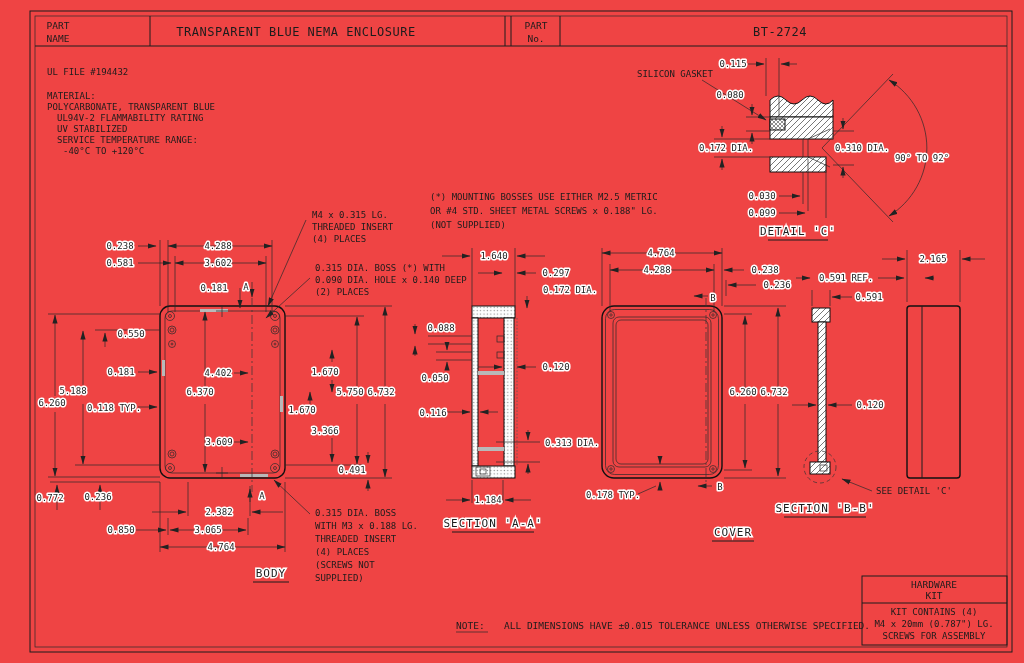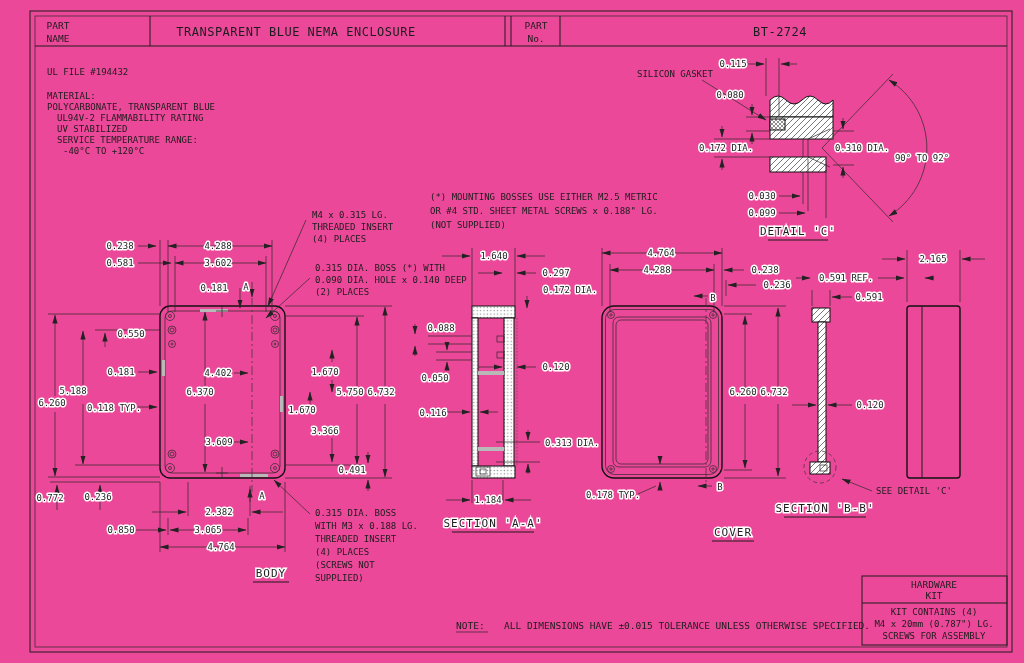--- a/index.html
+++ b/index.html
@@ -1,16 +1,16 @@
 <!DOCTYPE html>
 <html><head>
 <meta charset="utf-8">
 <style>
   html,body{margin:0;padding:0;background:#f2f2f2}
-  .sheet{position:relative;width:1024px;height:663px;background:#ec4899;overflow:hidden}
+  .sheet{position:relative;width:1024px;height:663px;background:#ef4444;overflow:hidden}
   svg{position:absolute;left:0;top:0}
   text{font-family:"DejaVu Sans Mono","Liberation Mono",monospace;fill:#1c1c1c}
   .dim{font-size:9px;paint-order:stroke;stroke:#fff;stroke-width:3px;stroke-linejoin:round}
   .note{font-size:9px}
   .lbl{font-size:11px;letter-spacing:1px;paint-order:stroke;stroke:#fff;stroke-width:3px}
   .ttl{font-size:12px;letter-spacing:.5px}
   .sm{font-size:9.5px}
   .thin{stroke:#2a2a2a;stroke-width:.7;fill:none}
   .med{stroke:#1c1c1c;stroke-width:1;fill:none}
   .thick{stroke:#111;stroke-width:1.4;fill:none}

